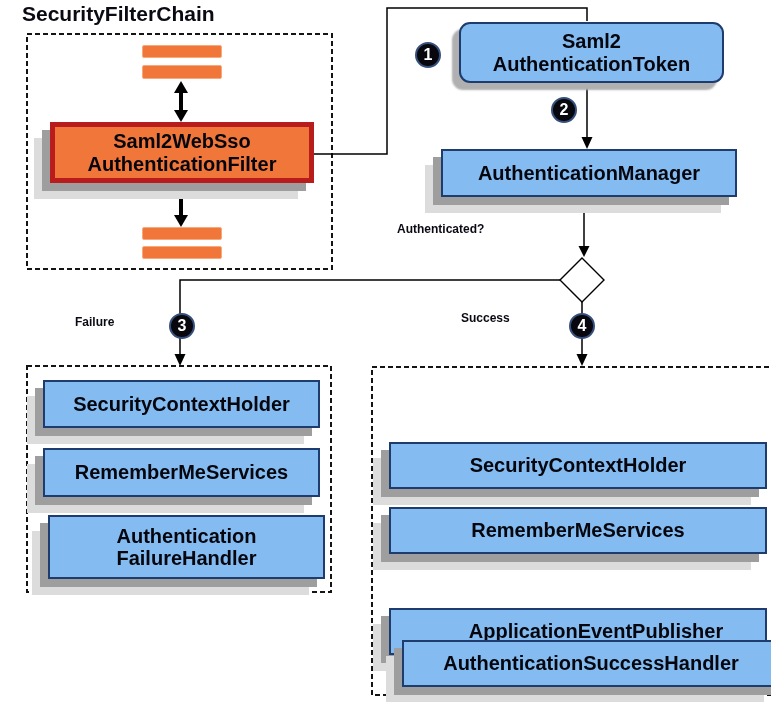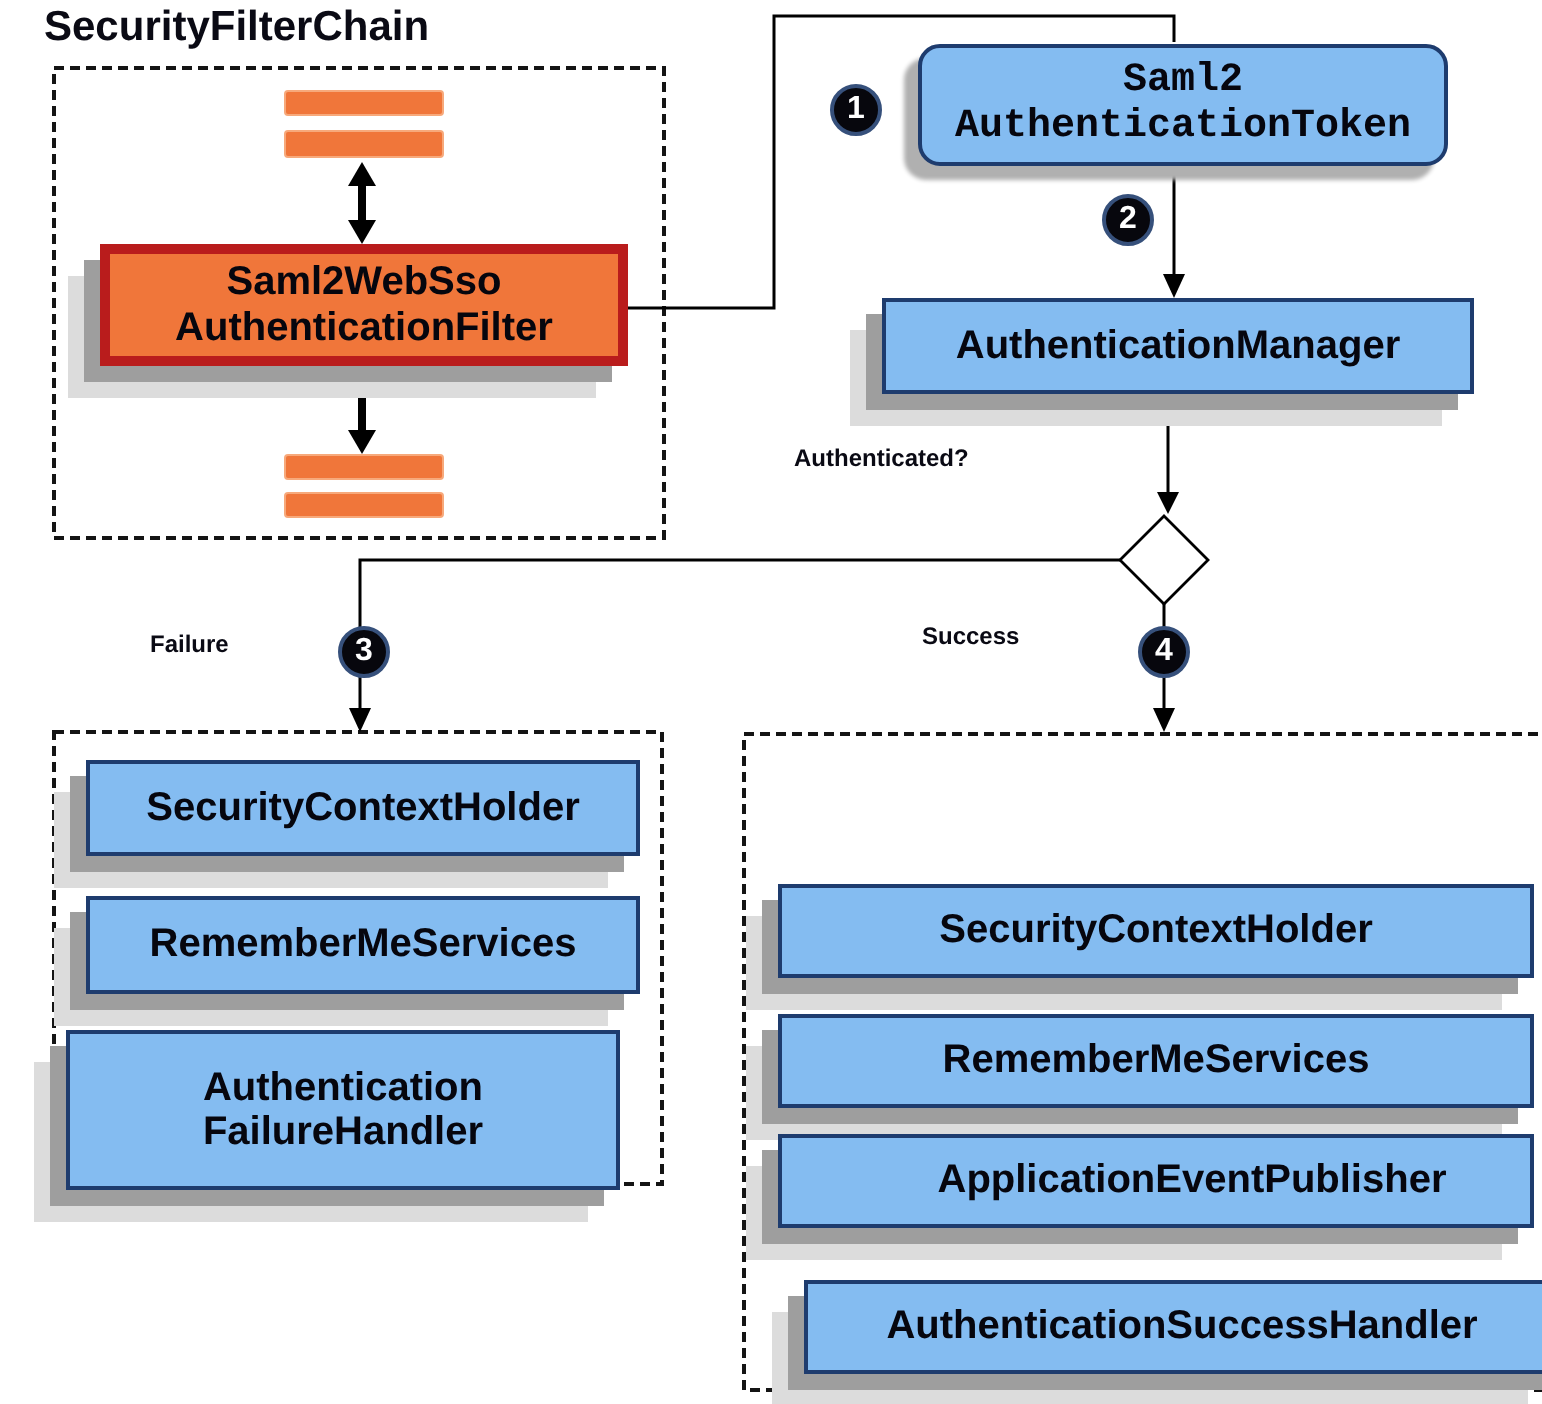--- a/index.html
+++ b/index.html
@@ -79,38 +79,38 @@
 
   <div class="abs bar" style="left:128px;top:45px;width:80px;height:13px;"></div>
   <div class="abs bar" style="left:128px;top:65px;width:80px;height:14px;"></div>
 
   <div class="abs node-orange" style="left:36px;top:122px;width:264px;height:61px;">Saml2WebSso
 AuthenticationFilter</div>
 
   <div class="abs bar" style="left:128px;top:227px;width:80px;height:13px;"></div>
   <div class="abs bar" style="left:128px;top:246px;width:80px;height:13px;"></div>
 
-  <div class="abs node node-rounded" style="left:445px;top:22px;width:265px;height:61px;font-family:Liberation Mono, monospace;">Saml2
+  <div class="abs node node-rounded" style="left:445px;top:22px;width:265px;height:61px;">Saml2
 AuthenticationToken</div>
   <div class="abs badge" style="left:401px;top:42px;">1</div>
 
   <div class="abs badge" style="left:537px;top:97px;">2</div>
   <div class="abs node" style="left:427px;top:149px;width:296px;height:48px;">AuthenticationManager</div>
 
   <div class="abs lbl" style="left:383px;top:222px;">Authenticated?</div>
 
   <div class="abs lbl" style="left:61px;top:315px;">Failure</div>
   <div class="abs badge" style="left:155px;top:313px;">3</div>
 
   <div class="abs lbl" style="left:447px;top:311px;">Success</div>
   <div class="abs badge" style="left:555px;top:313px;">4</div>
 
   <div class="abs node" style="left:29px;top:380px;width:277px;height:48px;">SecurityContextHolder</div>
   <div class="abs node" style="left:29px;top:448px;width:277px;height:49px;">RememberMeServices</div>
-  <div class="abs node" style="left:19px;top:515px;width:277px;height:80px;">Authentication
+  <div class="abs node" style="left:34px;top:515px;width:277px;height:64px;">Authentication
 FailureHandler</div>
 
   <div class="abs node" style="left:375px;top:442px;width:378px;height:47px;">SecurityContextHolder</div>
   <div class="abs node" style="left:375px;top:507px;width:378px;height:47px;">RememberMeServices</div>
-  <div class="abs node" style="left:375px;top:567px;width:378px;height:47px;padding-left:36px;">ApplicationEventPublisher</div>
+  <div class="abs node" style="left:375px;top:608px;width:378px;height:47px;padding-left:36px;">ApplicationEventPublisher</div>
   <div class="abs node" style="left:388px;top:640px;width:378px;height:47px;">AuthenticationSuccessHandler</div>
 
 </div>
 
 </body></html>

